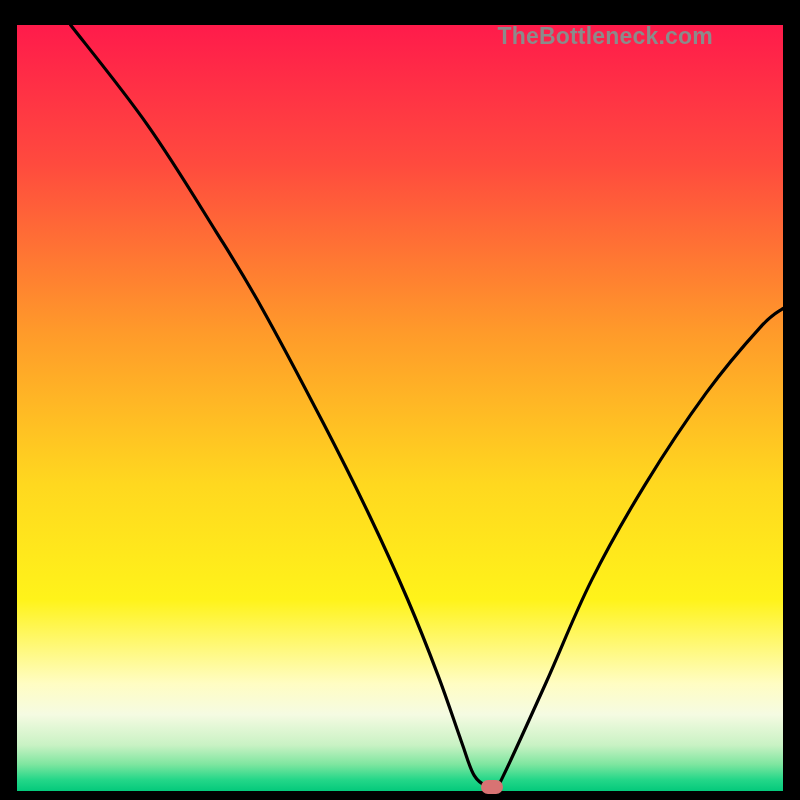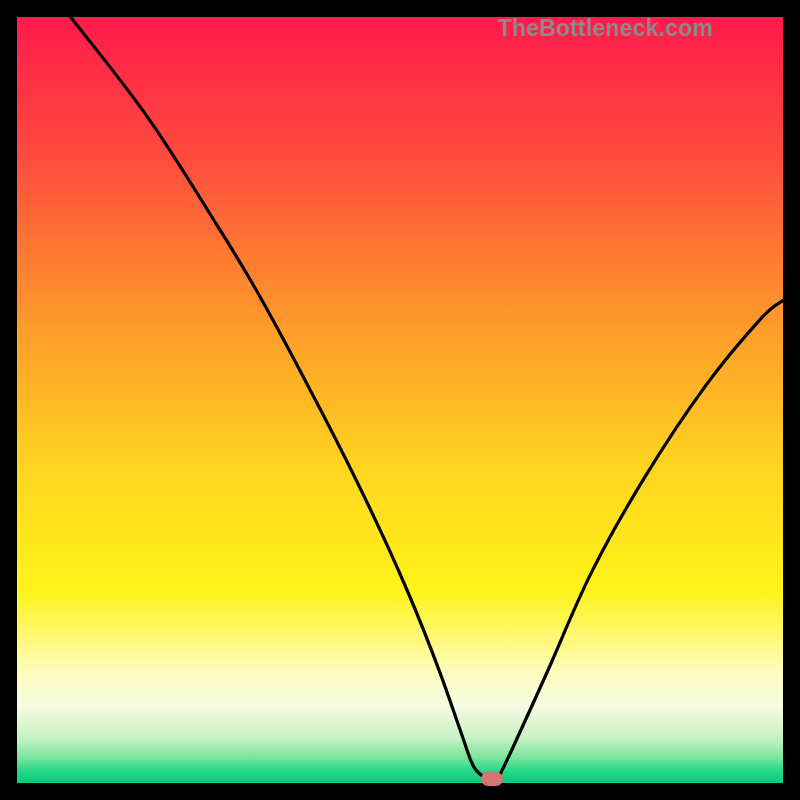--- a/index.html
+++ b/index.html
@@ -6,21 +6,21 @@
     margin: 0;
     padding: 0;
     width: 800px;
     height: 800px;
     background: #000;
     overflow: hidden;
   }
   .frame {
     position: absolute;
     left: 17px;
-    top: 17px;
+    top: 25px;
     width: 698px;
     height: 766px;
     background: #000;
   }
   .plot-area {
     position: absolute;
     left: 0;
     top: 0;
     width: 766px;
     height: 766px;

